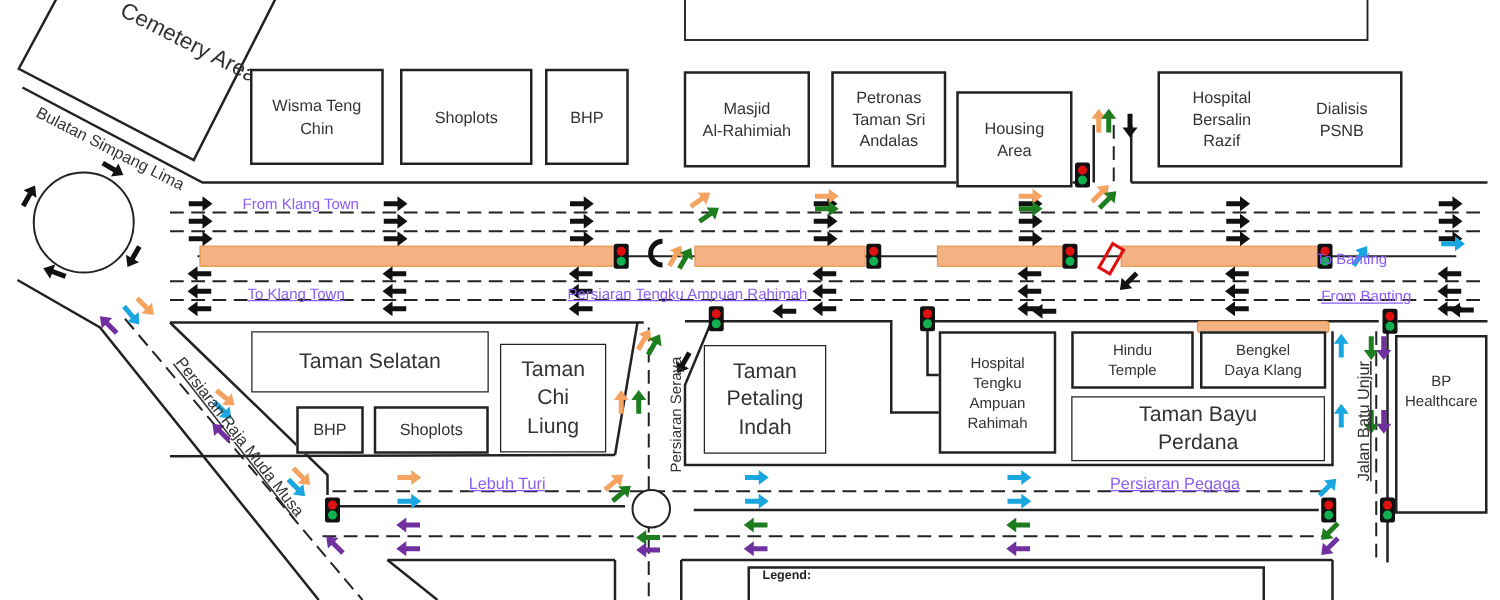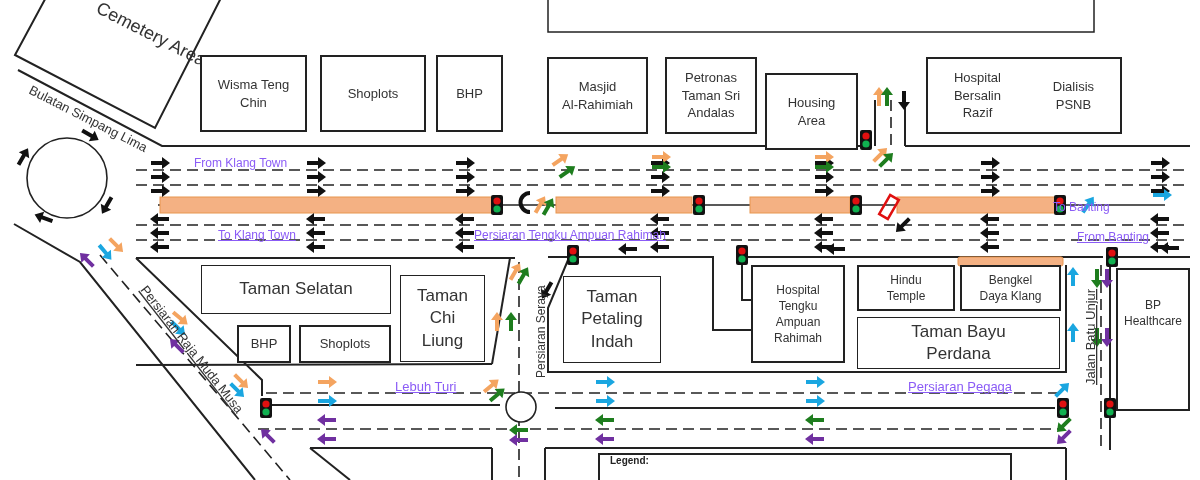--- a/index.html
+++ b/index.html
@@ -2,21 +2,21 @@
 <html><head>
 <meta charset="utf-8">
 <style>
   html,body{margin:0;padding:0;background:#fff;}
   body{width:1200px;height:480px;overflow:hidden;position:relative;font-family:"Liberation Sans",sans-serif;color:#222;}
   #map{position:absolute;left:0;top:0;width:1200px;height:480px;}
   .bld{position:absolute;border:2px solid #222;background:#fff;box-sizing:border-box;display:flex;align-items:center;justify-content:center;text-align:center;font-size:13px;line-height:1.35;color:#333;}
   .bld.thin{border-width:1px;}
   .bld span{white-space:pre-line;}
   .lbl{position:absolute;font-size:12px;color:#8b5cf6;white-space:nowrap;}
-  .lbl.u{text-decoration:underline;margin-left:20px;}
+  .lbl.u{text-decoration:underline;}
   .legend{position:absolute;left:598px;top:453px;width:414px;height:40px;border:2px solid #222;background:#fff;box-sizing:border-box;}
   .legend b{position:absolute;left:10px;top:0;font-size:10px;}
 </style>
 </head>
 <body>
 
 <svg id="map" viewBox="0 0 1200 480" xmlns="http://www.w3.org/2000/svg">
   <defs>
     <g id="arr">
         <path d="M-9,-2 L2,-2 L2,-6 L10,0 L2,6 L2,2 L-9,2 Z"></path>

